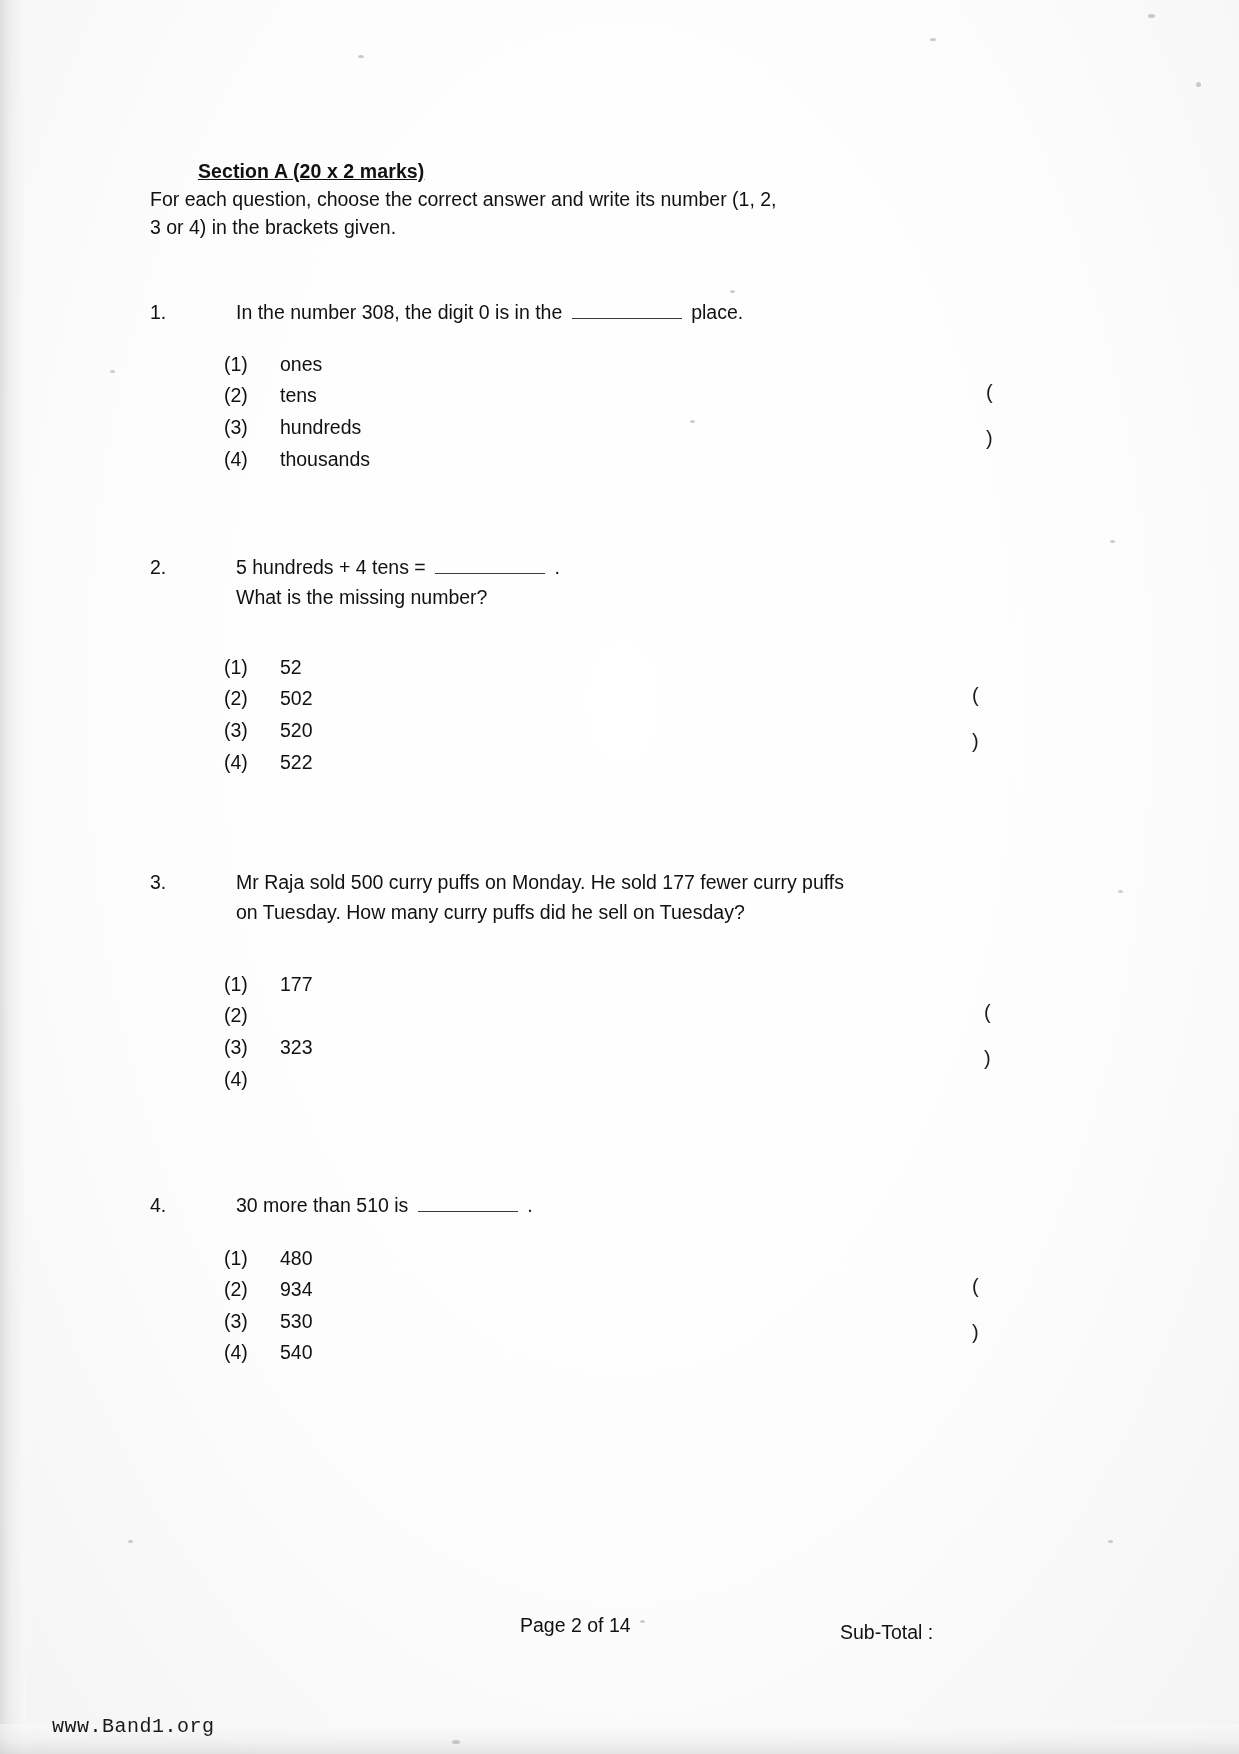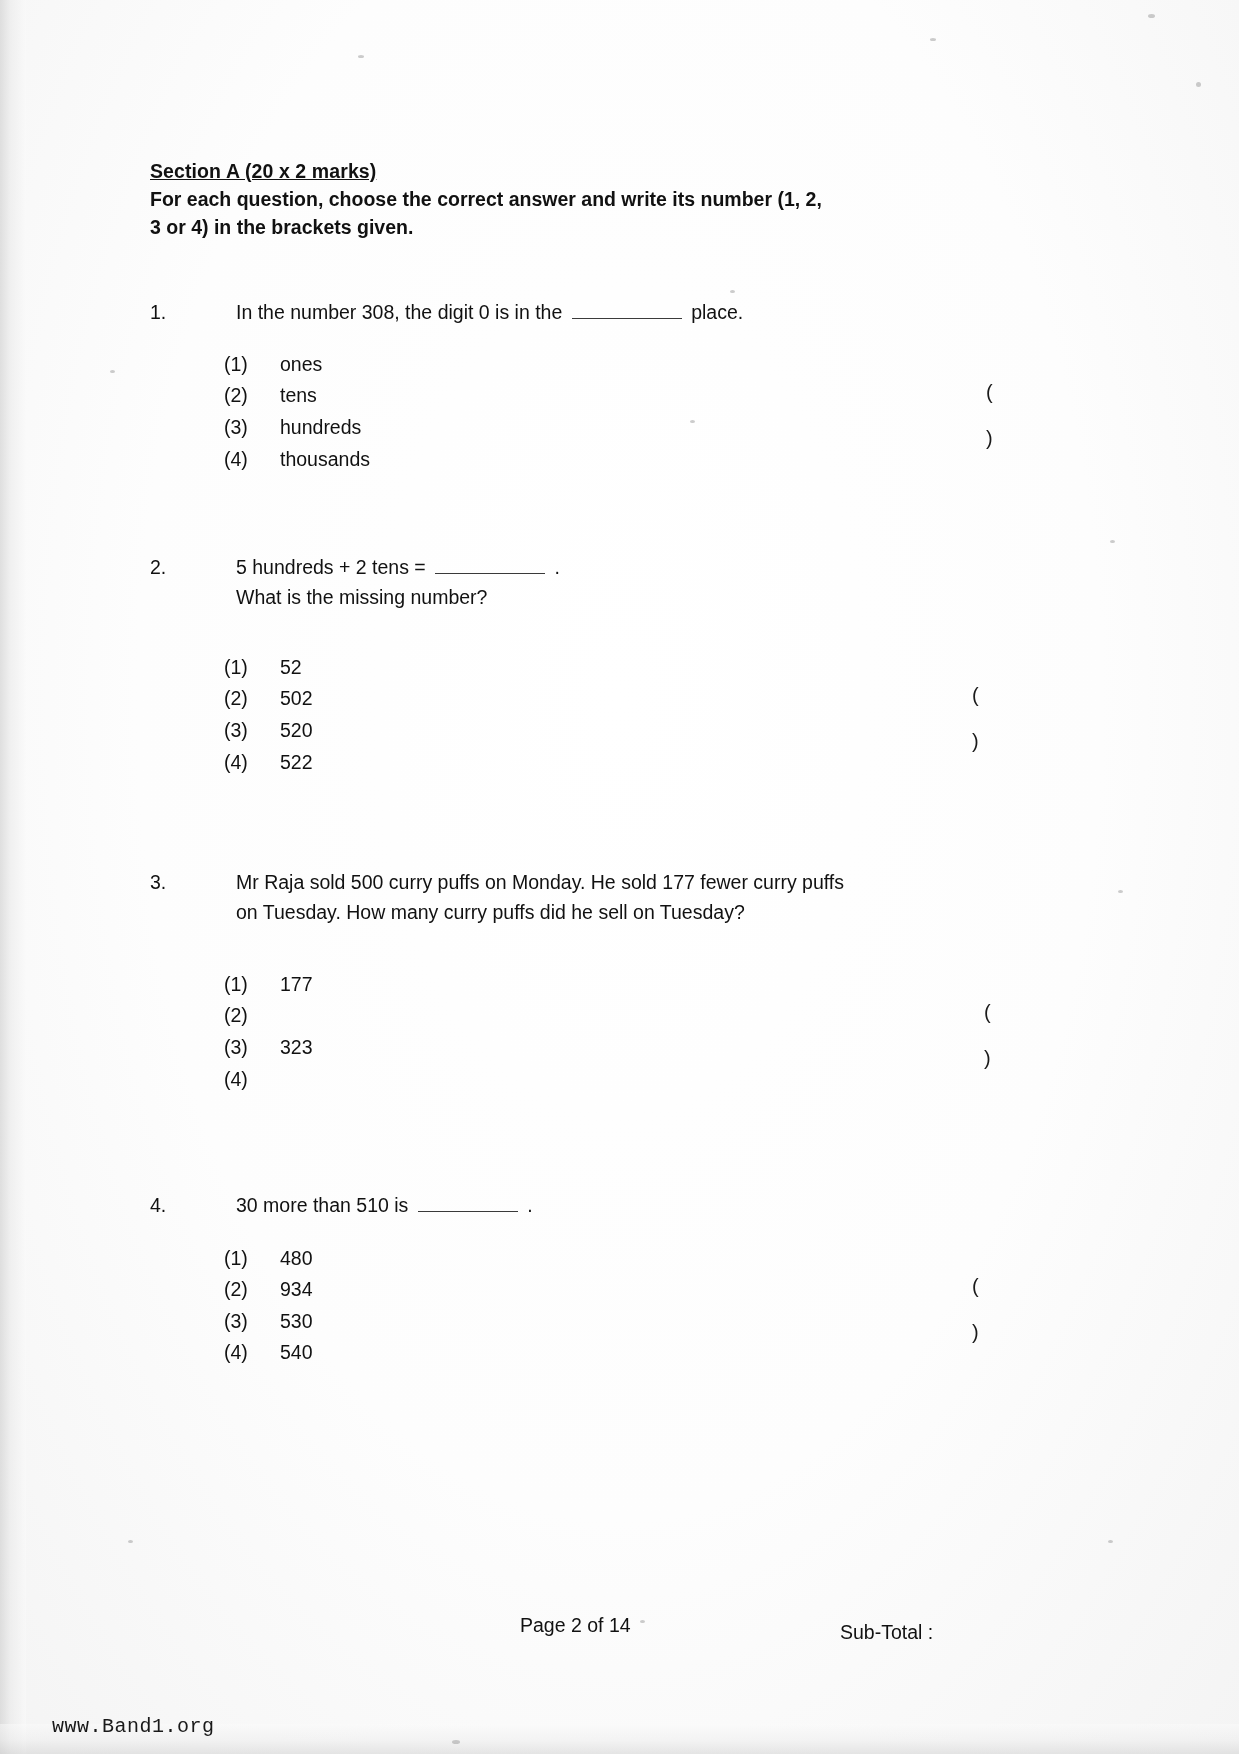--- a/index.html
+++ b/index.html
@@ -48,26 +48,27 @@
     position: absolute;
     left: 150px;
     top: 160px;
     width: 900px;
   }
 
   .section-head {
     font-weight: bold;
     font-size: 19.5px;
     letter-spacing: .1px;
+    margin-left: 48px;
   }
   .section-head .underline {
     text-decoration: underline;
   }
   .instructions {
-    font-weight: bold;
+    font-weight: normal;
     font-size: 19.5px;
     line-height: 1.45;
     margin-top: 2px;
     max-width: 840px;
   }
 
   .question {
     display: flex;
     margin-top: 46px;
   }
@@ -216,21 +217,21 @@
             <span>)</span>
           </div>
         </div>
       </div>
     </div>
 
     <div class="question q2">
       <div class="q-num">2.</div>
       <div class="q-body">
         <div class="stem">
-          <span>5 hundreds + 2 tens =</span>
+          <span>5 hundreds + 4 tens =</span>
           <span class="blank"></span>
           <span>.</span>
         </div>
         <div class="stem">What is the missing number?</div>
         <div class="options" style="margin-top:40px;">
           <div class="option">
             <span class="opt-label">(1)</span>
             <span class="opt-text">52</span>
           </div>
           <div class="option">

